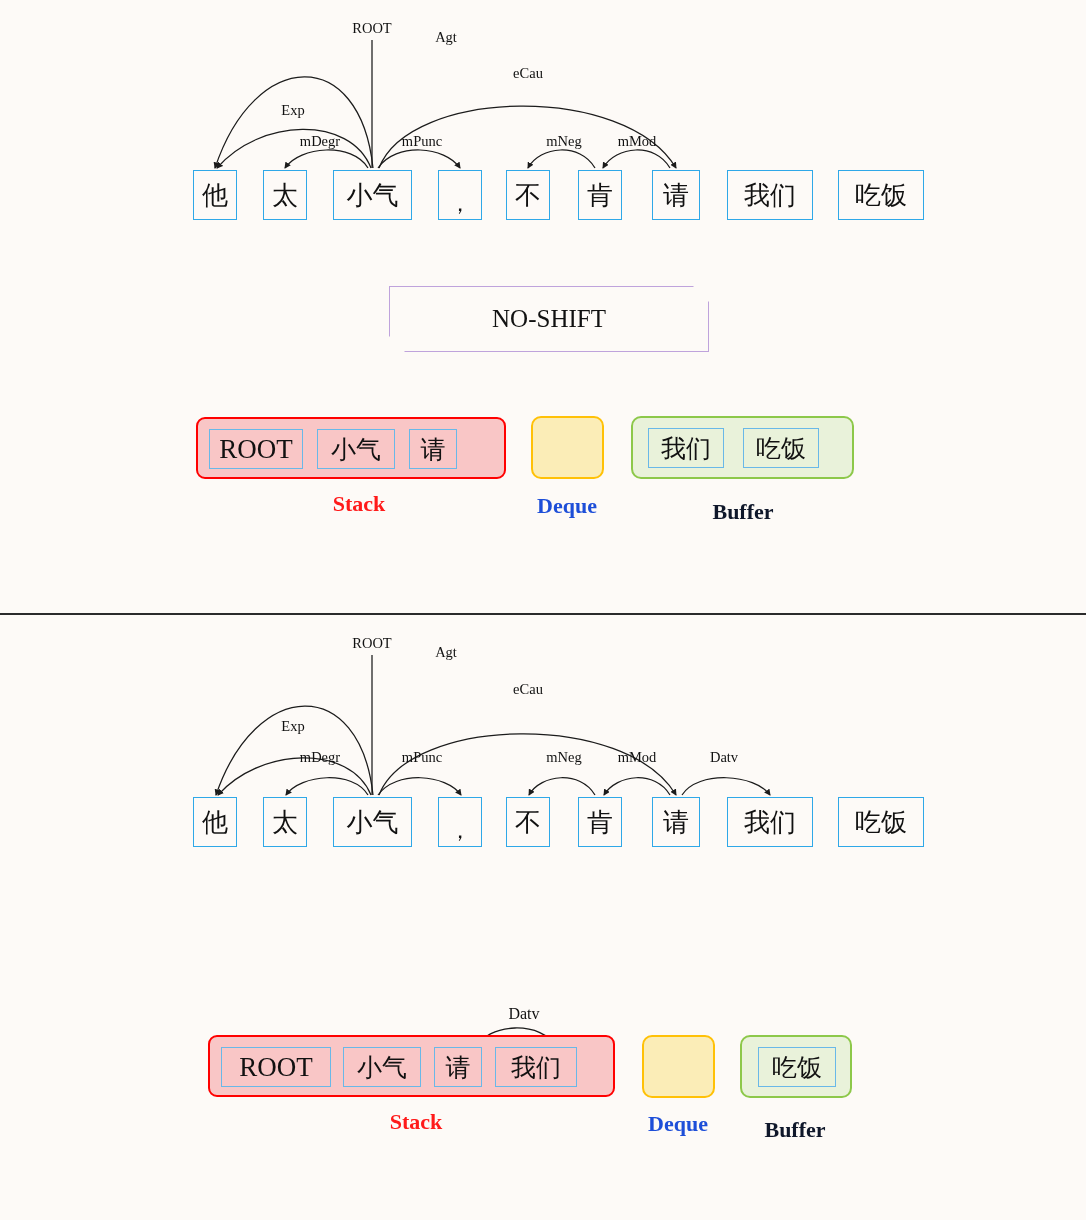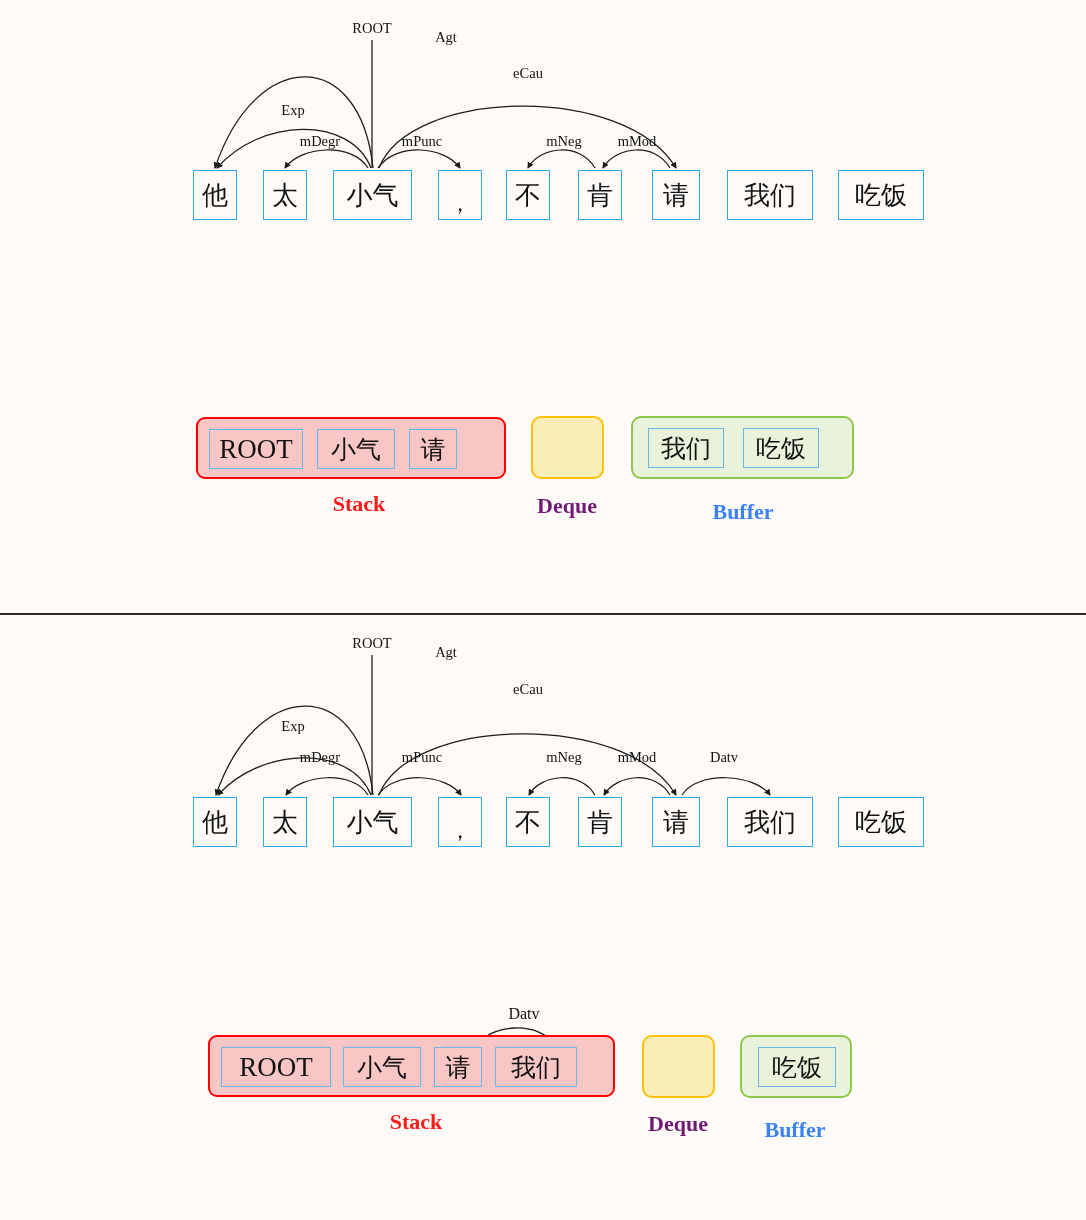--- a/index.html
+++ b/index.html
@@ -81,22 +81,22 @@
   .slot.latin{font-family:"Liberation Serif", serif;font-size:27px;}
   .caption{
     position:absolute;
     font-family:"Liberation Serif", serif;
     font-weight:bold;
     font-size:22px;
     white-space:nowrap;
     transform:translateX(-50%);
   }
   .cap-stack{color:#FF1A1A;}
-  .cap-deque{color:#701a75;}
-  .cap-buffer{color:#3b82f6;}
+  .cap-deque{color:#1d4ed8;}
+  .cap-buffer{color:#0f172a;}
 
   .stackarc{position:absolute;overflow:visible;}
   .stackarc-label{
     position:absolute;
     font-family:"Liberation Serif", serif;
     font-size:16px;color:#111;
     transform:translateX(-50%);
     white-space:nowrap;
   }
 </style>
@@ -149,20 +149,21 @@
     <span class="arclabel" style="left:372px;top:20px;">ROOT</span>
     <span class="arclabel" style="left:446px;top:29px;">Agt</span>
     <span class="arclabel" style="left:528px;top:65px;">eCau</span>
     <span class="arclabel" style="left:293px;top:102px;">Exp</span>
     <span class="arclabel" style="left:320px;top:133px;">mDegr</span>
     <span class="arclabel" style="left:422px;top:133px;">mPunc</span>
     <span class="arclabel" style="left:564px;top:133px;">mNeg</span>
     <span class="arclabel" style="left:637px;top:133px;">mMod</span>
   </div>
 
+  <div class="actionbox" style="left:389px;top:286px;">NO-SHIFT</div>
 
   <div class="struct stackbox" style="left:196px;top:417px;width:310px;height:62px;">
     <div class="slot latin" style="left:11px;top:10px;width:94px;height:40px;">ROOT</div>
     <div class="slot" style="left:119px;top:10px;width:78px;height:40px;">小气</div>
     <div class="slot" style="left:211px;top:10px;width:48px;height:40px;">请</div>
   </div>
   <span class="caption cap-stack" style="left:359px;top:491px;">Stack</span>
 
   <div class="struct dequebox" style="left:531px;top:416px;width:73px;height:63px;"></div>
   <span class="caption cap-deque" style="left:567px;top:493px;">Deque</span>

